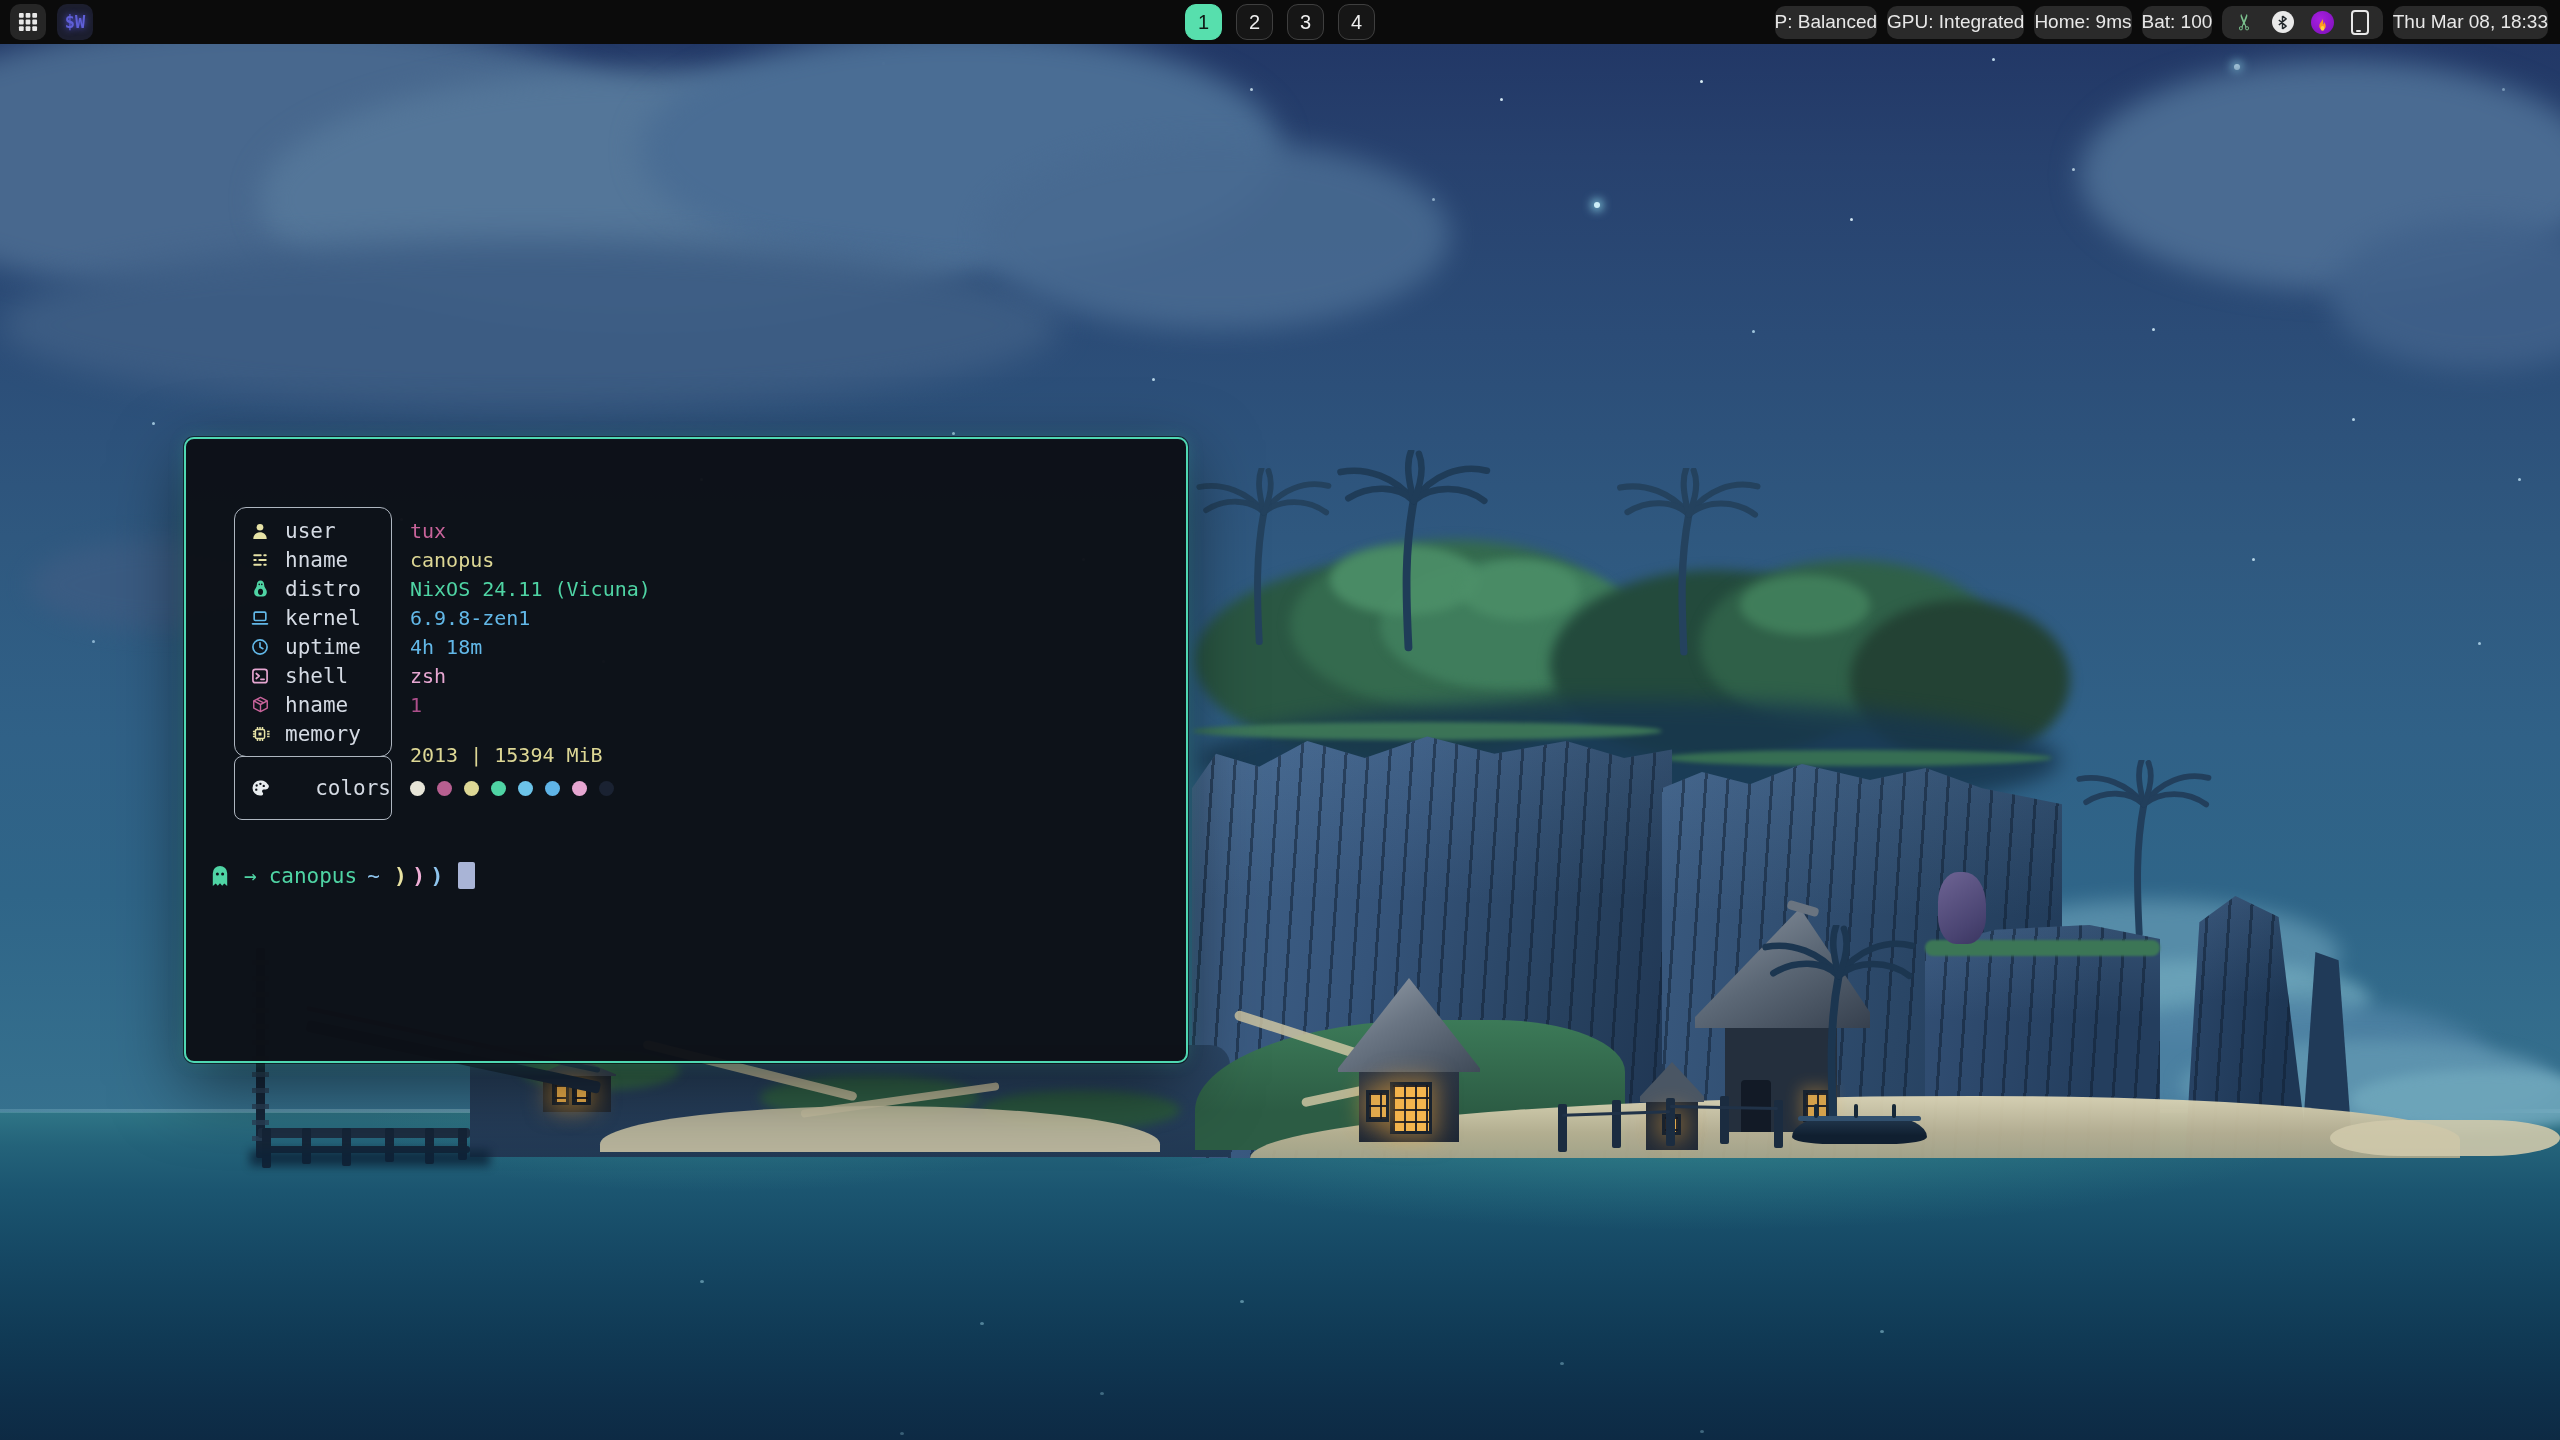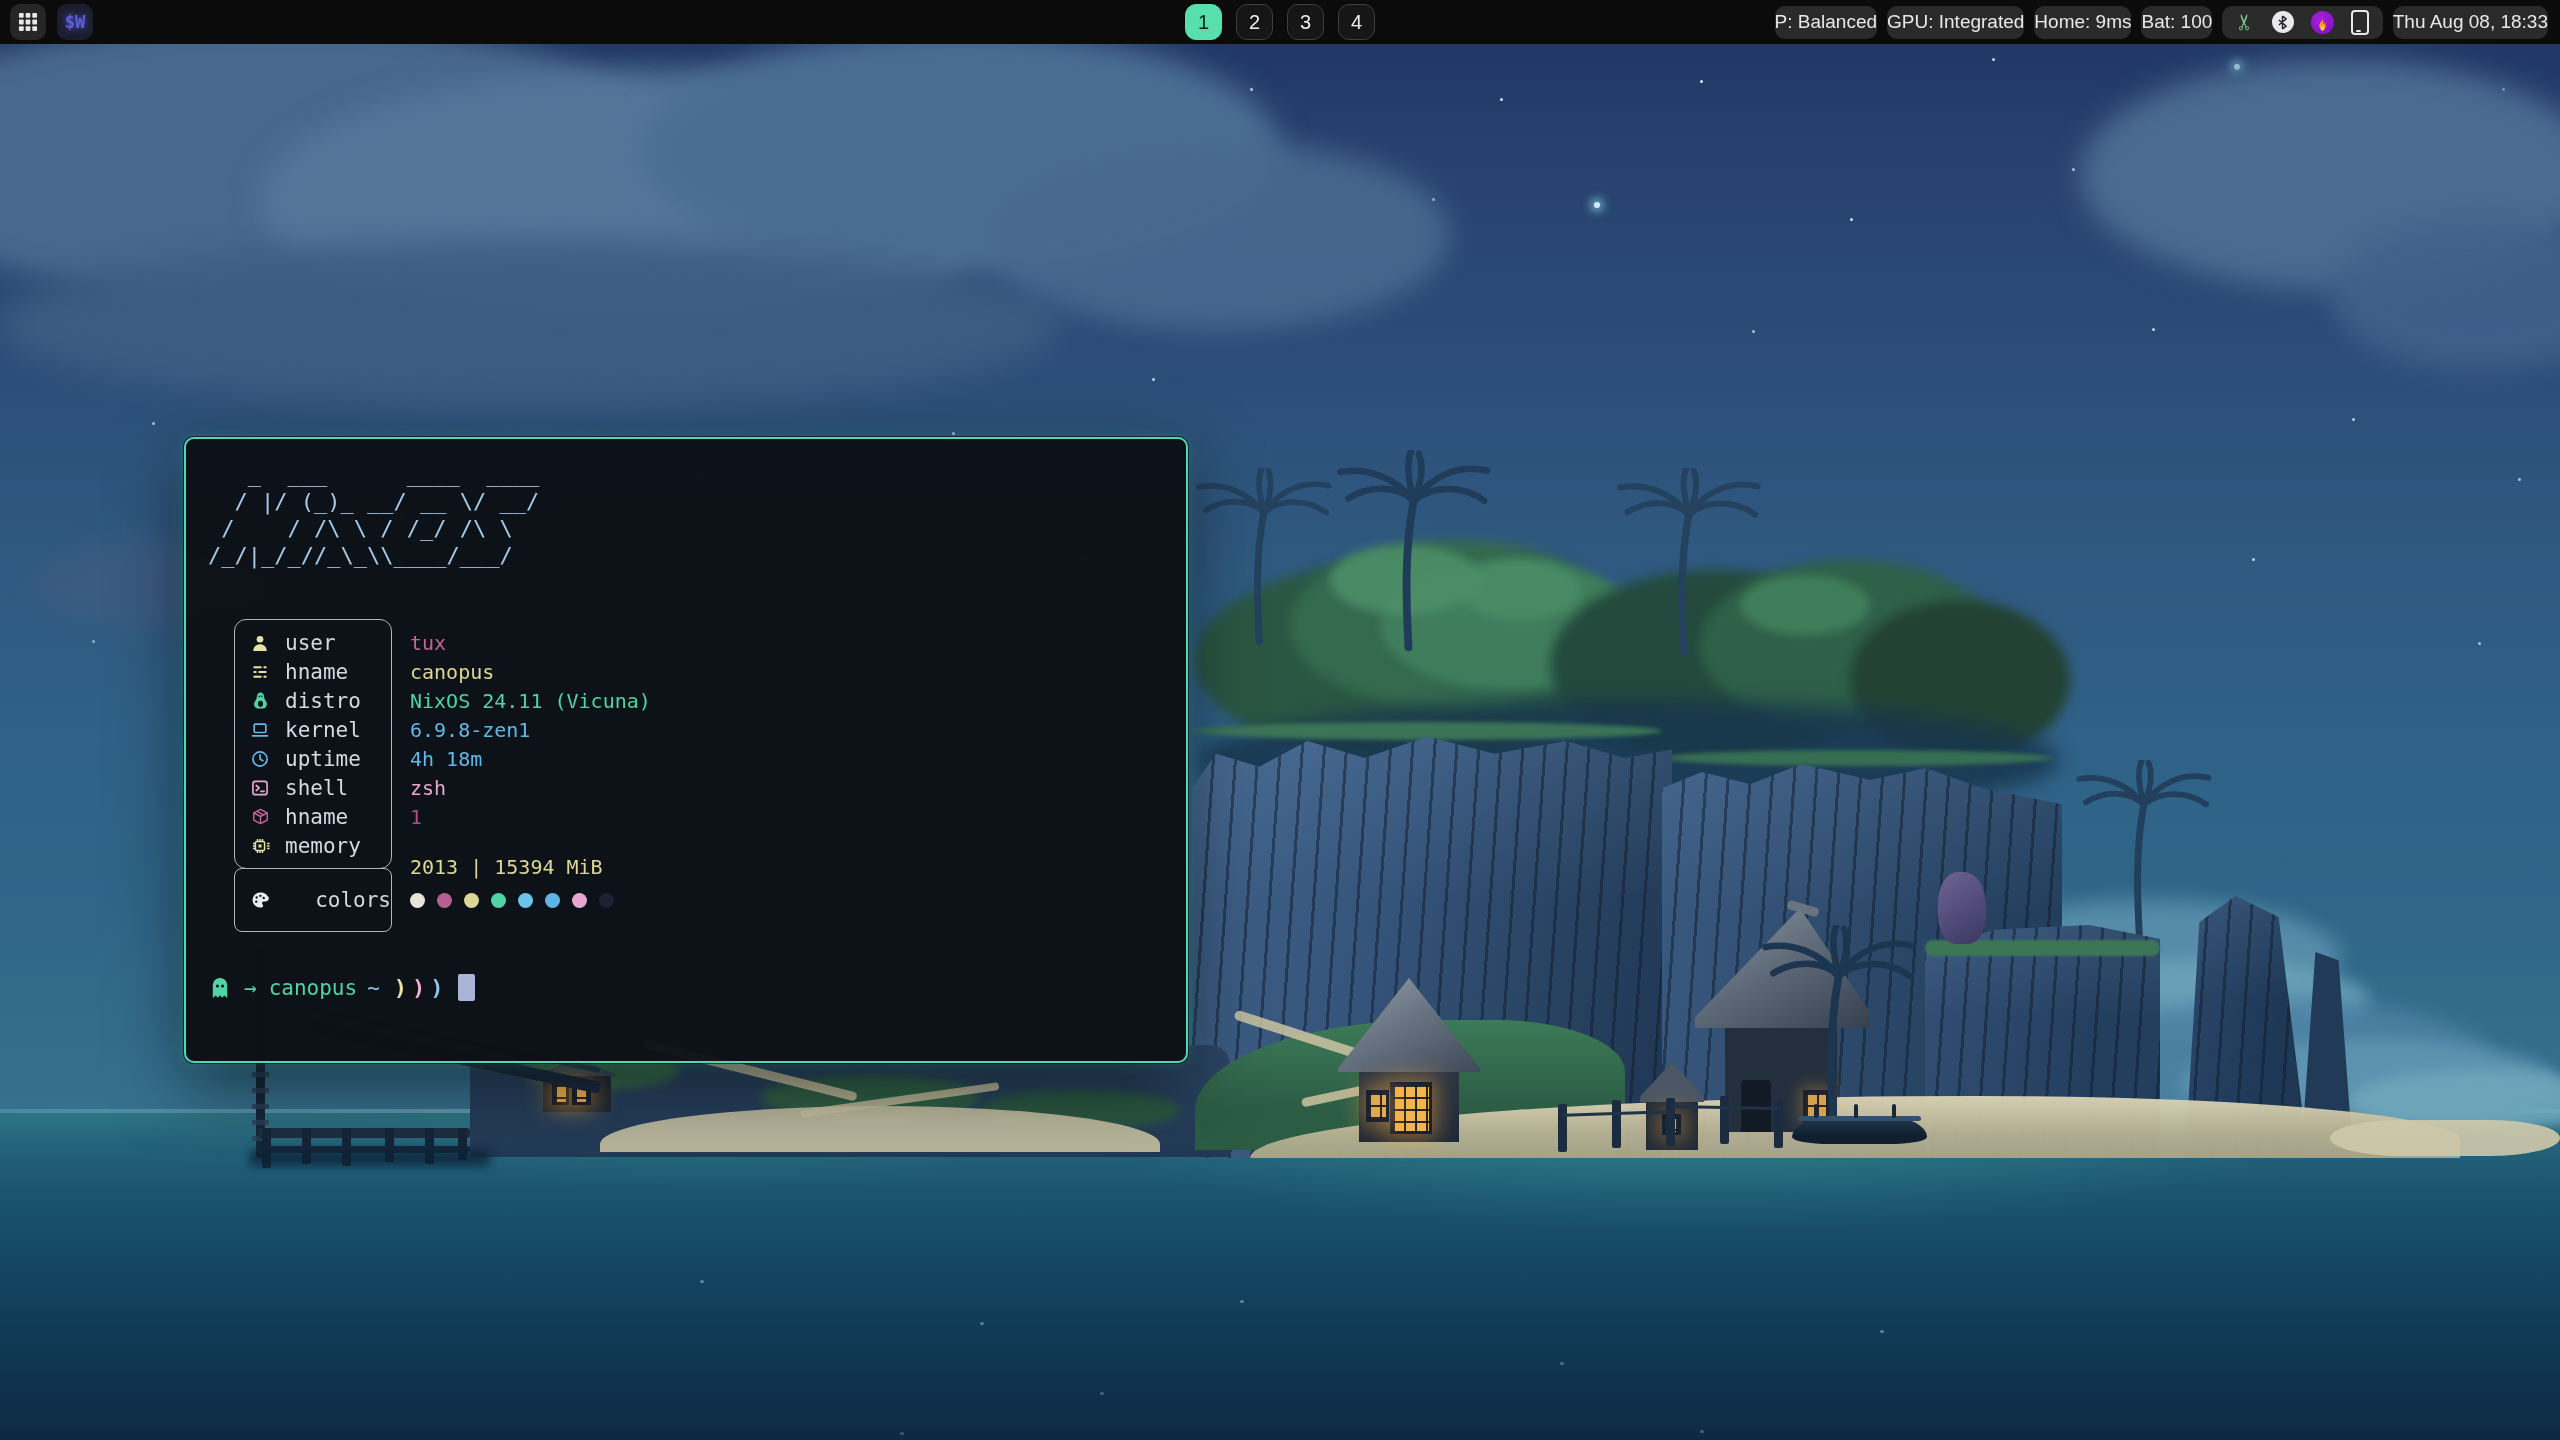--- a/index.html
+++ b/index.html
@@ -439,30 +439,26 @@
         </span>
         <span class="flame">
           <svg width="15" height="18" viewBox="0 0 16 18">
               <path d="M8 1c1.2 3.4-3.4 5-3.4 9a3.4 3.4 0 0 0 6.8 0c0-1.7-.9-3-1.7-4.1.2 1.2-.1 2-1 2.6.5-2.3-.3-5.3-.7-7.5z" fill="#ff9a1f"></path>
               <ellipse cx="8" cy="12.6" rx="2" ry="2.6" fill="#ffd23f"></ellipse>
             </svg>
         </span>
         <span class="tablet"></span>
       </div>
       <div class="pill">
-          <span>Thu Aug 08, 18:33</span>
+          <span>Thu Mar 08, 18:33</span>
         </div>
     </div>
   </div>
 
   <div class="terminal">
-    <pre class="art" style="color: rgb(167, 201, 233);">   _  ___      ____  ____
-  / |/ (_)_ __/ __ \/ __/
- /    / /\ \ / /_/ /\ \
-/_/|_/_//_\_\\____/___/</pre>
 
     <div class="infoflex">
       <div class="labelbox">
         <div class="irow">
           <span class="ic" style="color: rgb(230, 226, 166);">
             <svg width="20" height="20" viewBox="0 0 24 24">
                 <circle cx="12" cy="7.5" r="4" fill="currentColor"></circle>
                 <path d="M4 21c0-4.4 3.6-7.5 8-7.5s8 3.1 8 7.5v.5H4z" fill="currentColor"></path>
               </svg>
           </span>

